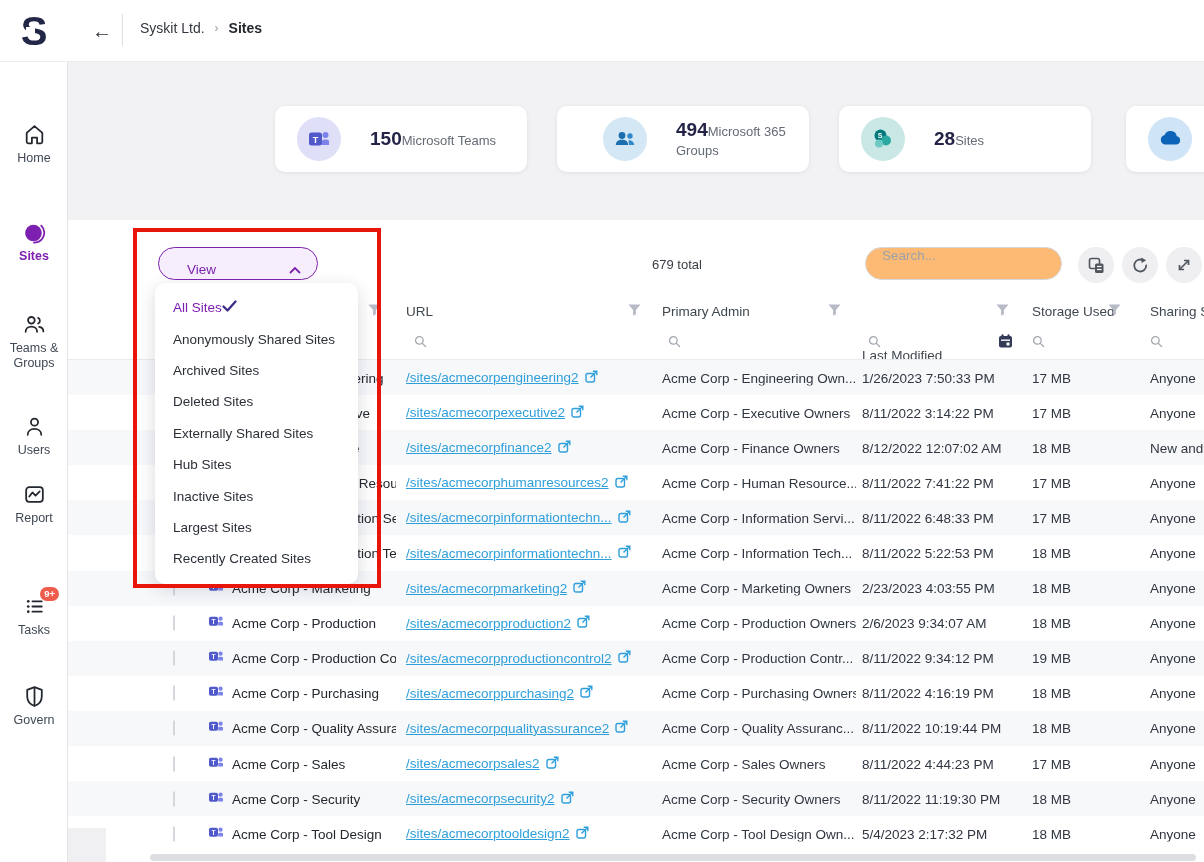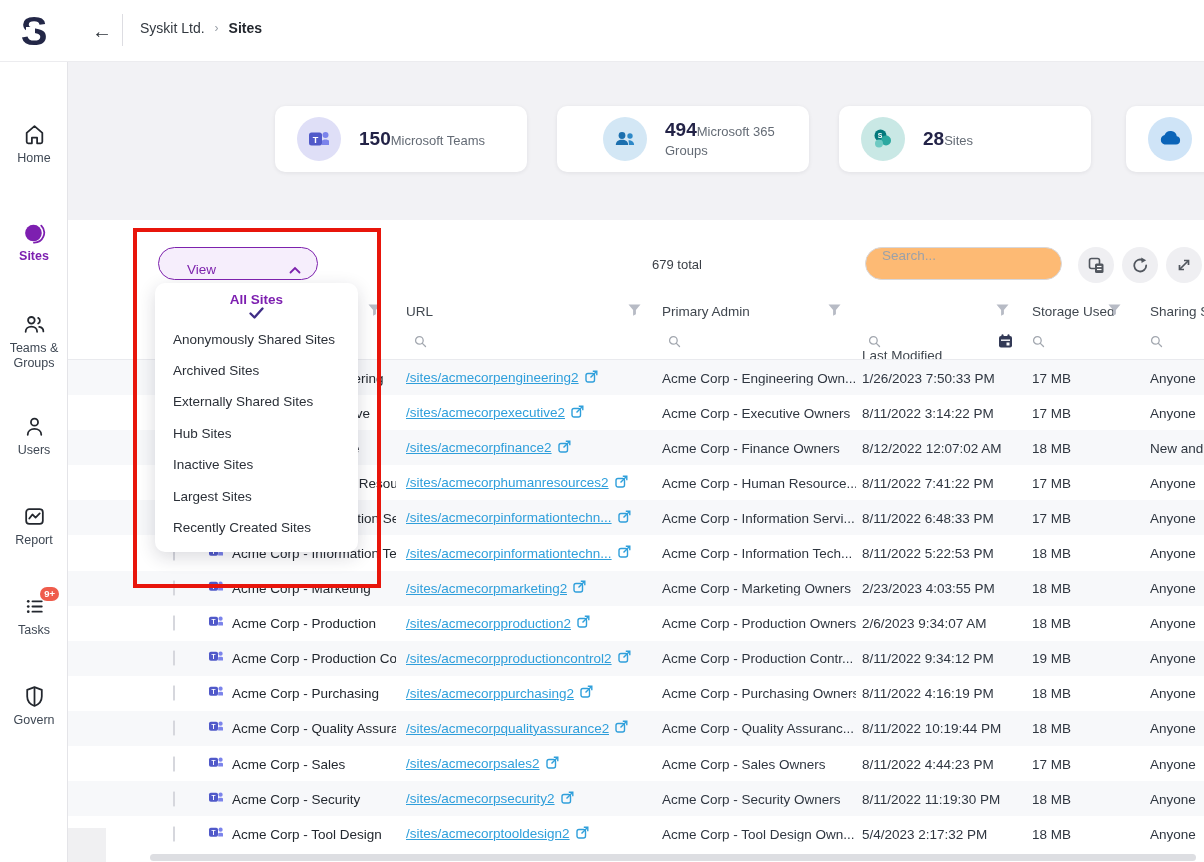--- a/index.html
+++ b/index.html
@@ -30,21 +30,21 @@
     font-weight:bold; border-radius:9px; padding:2px 4px; line-height:10px; }
 
   
   .main { position:absolute; left:68px; top:62px; width:1136px; height:800px; background:#f2f2f5; }
   .panel { position:absolute; left:0; top:158px; width:1136px; height:642px; background:#fff; }
 
   
   .card { position:absolute; top:44px; width:252px; height:66px; background:#fff; border-radius:10px;
     box-shadow:0 1px 4px rgba(20,20,43,.08); display:flex; align-items:center; }
   .card .cic { width:44px; height:44px; border-radius:50%; margin-left:22px; display:flex; align-items:center; justify-content:center; flex:none; }
-  .card .ctxt { margin-left:18px; }
+  .card .ctxt { margin-left:29px; }
   .card .num { font-size:19px; font-weight:bold; color:#232347; line-height:22px; }
   .card .clabel { font-size:13px; color:#646b75; line-height:17px; }
 
   
   .view-btn { position:absolute; left:90px; top:185px; width:160px; height:33px; border-radius:17px;
     background:#f6eefc; border:1.5px solid #7d22ad; color:#7d22ad; font-size:13.5px; z-index:41;
     display:flex; align-items:center; padding:12px 16px 0 28px; cursor:pointer; }
   .view-btn svg { margin-left:auto; }
   .total { position:absolute; left:584px; top:195px; font-size:13px; color:#3a3f46; }
   .search { position:absolute; left:797px; top:185px; width:197px; height:33px; border-radius:17px;
@@ -53,21 +53,21 @@
     font-family:"Liberation Sans", sans-serif; }
   .search input::placeholder { color:#9ba1a9; }
   .round-btn { position:absolute; top:185px; width:36px; height:36px; border-radius:50%; background:#efeff2;
     border:none; display:flex; align-items:center; justify-content:center; cursor:pointer; }
 
   
   .menu { position:absolute; left:87px; top:221px; width:203px; background:#fff; border-radius:10px;
     box-shadow:0 5px 18px rgba(25,25,50,.16); z-index:40; padding:9px 0; }
   .menu .opt { height:31.4px; display:flex; align-items:center; padding:0 18px; font-size:13.5px;
     color:#2b3038; cursor:pointer; }
-  .menu .opt.sel { color:#7d1fb0; font-weight:bold;flex-direction:column; }
+  .menu .opt.sel { color:#7d1fb0; font-weight:normal; }
   .menu .opt svg { margin-left:auto; }
 
   
   .annot { position:absolute; left:65px; top:166px; width:248px; height:360px; border:4px solid #e8150b;
     z-index:50; pointer-events:none; }
 
   
   .thead { position:absolute; left:0; top:234px; width:1136px; height:30px; }
   .tfilter { position:absolute; left:0; top:264px; width:1136px; height:34px; border-bottom:1px solid #e9eaee; }
   .hcell { position:absolute; top:50%; transform:translateY(-50%); font-size:13.5px; color:#40474f;
@@ -120,21 +120,21 @@
     <div class="sb-item" style="top: 250px;"><span class="ic"><svg width="25" height="25" viewBox="0 0 24 24">
           <circle cx="9" cy="8" r="3.2" fill="none" stroke="#23272e" stroke-width="1.7"></circle>
           <path d="M3.5 19 c0-3.1 2.5-4.9 5.5-4.9 s5.5 1.8 5.5 4.9" fill="none" stroke="#23272e" stroke-width="1.7" stroke-linecap="round"></path>
           <path d="M15.5 5.6 a3 3 0 0 1 0 5.4" fill="none" stroke="#23272e" stroke-width="1.7" stroke-linecap="round"></path>
           <path d="M16.5 14.3 c2.6 .4 4 2.1 4 4.4" fill="none" stroke="#23272e" stroke-width="1.7" stroke-linecap="round"></path>
         </svg></span><span class="lbl">Teams &amp; Groups</span></div>
     <div class="sb-item" style="top: 352px;"><span class="ic"><svg width="25" height="25" viewBox="0 0 24 24">
           <circle cx="12" cy="7.8" r="3.4" fill="none" stroke="#23272e" stroke-width="1.7"></circle>
           <path d="M5.5 20 c0-3.7 3-5.7 6.5-5.7 s6.5 2 6.5 5.7" fill="none" stroke="#23272e" stroke-width="1.7" stroke-linecap="round"></path>
         </svg></span><span class="lbl">Users</span></div>
-    <div class="sb-item" style="top: 442px;"><span class="ic"><svg width="25" height="25" viewBox="0 0 24 24">
+    <div class="sb-item" style="top: 420px;"><span class="ic"><svg width="25" height="25" viewBox="0 0 24 24">
           <rect x="4" y="5" width="16" height="14" rx="3" fill="none" stroke="#23272e" stroke-width="1.7"></rect>
           <polyline points="7,14 10,10 13,13 17,9" fill="none" stroke="#23272e" stroke-width="1.7" stroke-linejoin="round" stroke-linecap="round"></polyline>
         </svg></span><span class="lbl">Report</span></div>
     <div class="sb-item" style="top: 532px;"><span class="ic"><svg width="25" height="25" viewBox="0 0 24 24">
           <circle cx="6" cy="7" r="1.3" fill="#23272e"></circle>
           <circle cx="6" cy="12" r="1.3" fill="#23272e"></circle>
           <circle cx="6" cy="17" r="1.3" fill="#23272e"></circle>
           <line x1="10" y1="7" x2="19" y2="7" stroke="#23272e" stroke-width="1.7" stroke-linecap="round"></line>
           <line x1="10" y1="12" x2="19" y2="12" stroke="#23272e" stroke-width="1.7" stroke-linecap="round"></line>
           <line x1="10" y1="17" x2="19" y2="17" stroke="#23272e" stroke-width="1.7" stroke-linecap="round"></line>
@@ -630,20 +630,23 @@
             <polyline points="1.5,6.5 5.5,10.5 13.5,1.5" fill="none" stroke="#3f2d86" stroke-width="2.3" stroke-linecap="round" stroke-linejoin="round"></polyline>
           </svg></span>
       </div>
       <div class="opt">
         <span>Anonymously Shared Sites</span>
       </div>
       <div class="opt">
         <span>Archived Sites</span>
       </div>
       <div class="opt">
+        <span>Deleted Sites</span>
+      </div>
+      <div class="opt">
         <span>Externally Shared Sites</span>
       </div>
       <div class="opt">
         <span>Hub Sites</span>
       </div>
       <div class="opt">
         <span>Inactive Sites</span>
       </div>
       <div class="opt">
         <span>Largest Sites</span>

